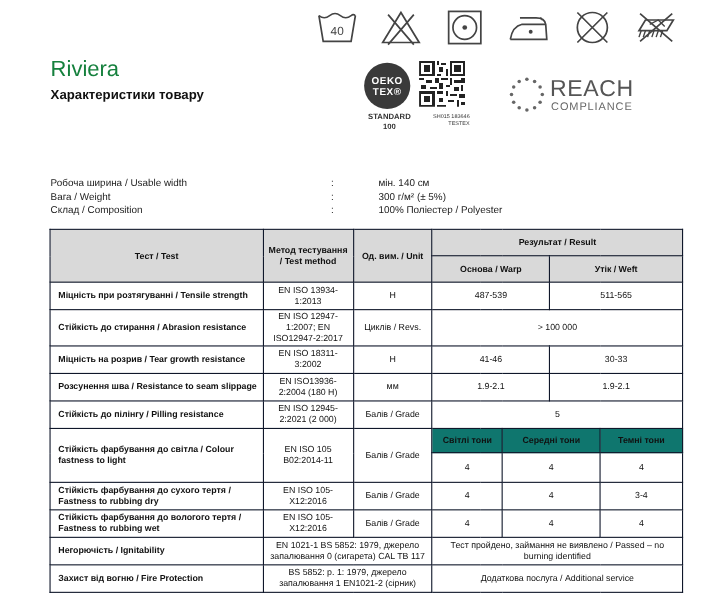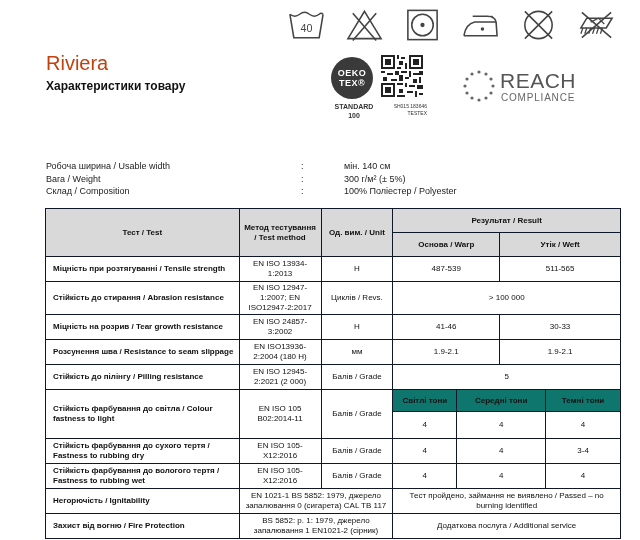--- a/index.html
+++ b/index.html
@@ -2,21 +2,21 @@
 <html><head>
 <meta charset="utf-8">
 <style>
   * { box-sizing: border-box; margin: 0; padding: 0; }
   html, body { width: 640px; height: 540px; background: #ffffff; overflow: hidden; }
   body { font-family: "Liberation Sans", sans-serif; color: #1a1a1a; position: relative; }
 
   .care-icons { position: absolute; top: 8px; left: 287px; display: flex; gap: 19px; }
   .care-icon { width: 39px; height: 34px; display: block; }
 
-  .title { position: absolute; left: 46px; top: 52px; font-size: 20px; color: #c2410c; }
+  .title { position: absolute; left: 46px; top: 52px; font-size: 20px; color: #15803d; }
   .subtitle { position: absolute; left: 46px; top: 79px; font-size: 12px; font-weight: bold; color: #111; }
 
   .oeko { position: absolute; left: 331px; top: 55px; width: 110px; height: 70px; }
   .oeko-circle { position: absolute; left: 0; top: 2px; width: 42px; height: 42px; border-radius: 50%; background: #3a3a3a; color: #fff; font-size: 9px; font-weight: bold; line-height: 10px; text-align: center; padding-top: 11px; letter-spacing: 0.5px; }
   .oeko-qr { position: absolute; left: 50px; top: 0; width: 42px; height: 42px; }
   .oeko-std { position: absolute; left: 0; top: 47px; width: 46px; text-align: center; font-size: 7px; font-weight: bold; line-height: 9px; color: #333; }
   .oeko-code { position: absolute; left: 48px; top: 48px; font-size: 5px; line-height: 7px; color: #333; text-align: right; width: 48px; }
 
   .reach { position: absolute; left: 462px; top: 68px; width: 150px; height: 40px; }
   .reach-stars { position: absolute; left: 0; top: 1px; width: 34px; height: 34px; }
@@ -199,21 +199,21 @@
     <td colspan="2">511-565</td>
   </tr>
   <tr style="height:25px">
     <td class="name">Стійкість до стирання / Abrasion resistance</td>
     <td>EN ISO 12947-1:2007; EN ISO12947-2:2017</td>
     <td>Циклів / Revs.</td>
     <td colspan="5">&gt; 100 000</td>
   </tr>
   <tr style="height:25px">
     <td class="name">Міцність на розрив / Tear growth resistance</td>
-    <td>EN ISO 24857-3:2002</td>
+    <td>EN ISO 18311-3:2002</td>
     <td>Н</td>
     <td colspan="3">41-46</td>
     <td colspan="2">30-33</td>
   </tr>
   <tr style="height:25px">
     <td class="name">Розсунення шва / Resistance to seam slippage</td>
     <td>EN ISO13936-2:2004 (180 Н)</td>
     <td>мм</td>
     <td colspan="3">1.9-2.1</td>
     <td colspan="2">1.9-2.1</td>

